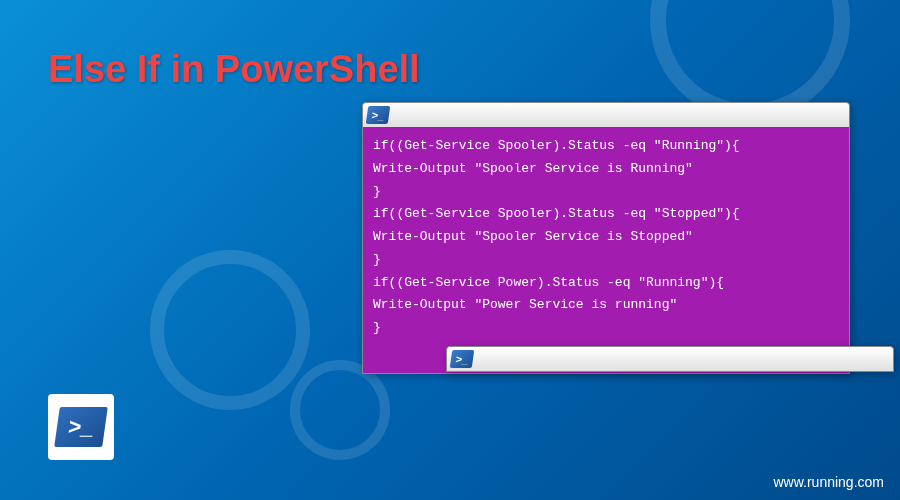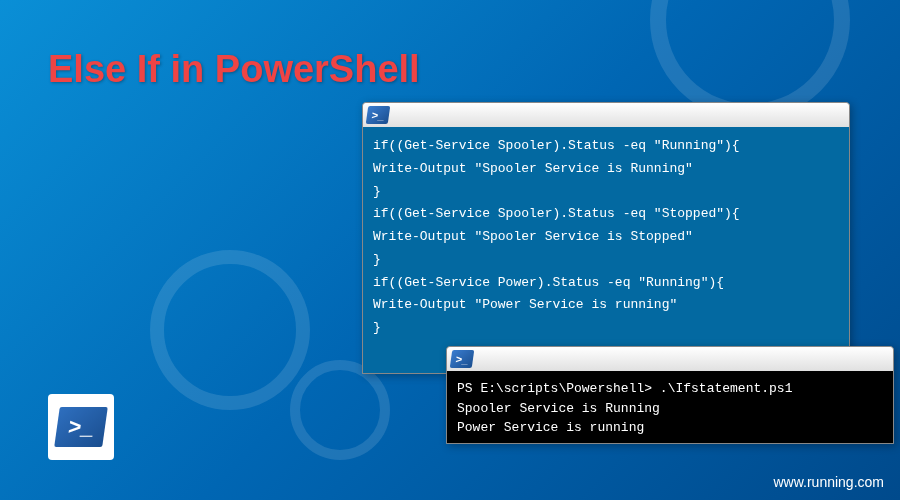--- a/index.html
+++ b/index.html
@@ -108,21 +108,21 @@
     align-items: center;
     border-radius: 4px 4px 0 0;
   }
   .console {
     font-family: Consolas, 'Courier New', monospace;
     font-size: 13px;
     color: #fff;
     padding: 8px 10px;
   }
   .window1 .console {
-    background: #0369a1;
+    background: #a21caf;
     line-height: 1.75;
     height: 246px;
   }
   .window2 .console {
     background: #000;
     line-height: 1.5;
     height: 72px;
   }
   .website {
     position: absolute;
@@ -155,24 +155,19 @@
     <div>if((Get-Service Power).Status -eq "Running"){</div>
     <div>Write-Output "Power Service is running"</div>
     <div>}</div>
   </div>
 </div>
 
 <div class="window window2">
   <div class="titlebar">
     <span class="ps-icon-small">&gt;_</span>
   </div>
-  <div class="console">
-    <div>PS E:\scripts\Powershell&gt; .\Ifstatement.ps1</div>
-    <div>Spooler Service is Running</div>
-    <div>Power Service is running</div>
-  </div>
 </div>
 
 <div class="logo-box">
   <div class="ps-icon">&gt;_</div>
 </div>
 
 <div class="website">www.running.com</div>
 
 </body></html>

